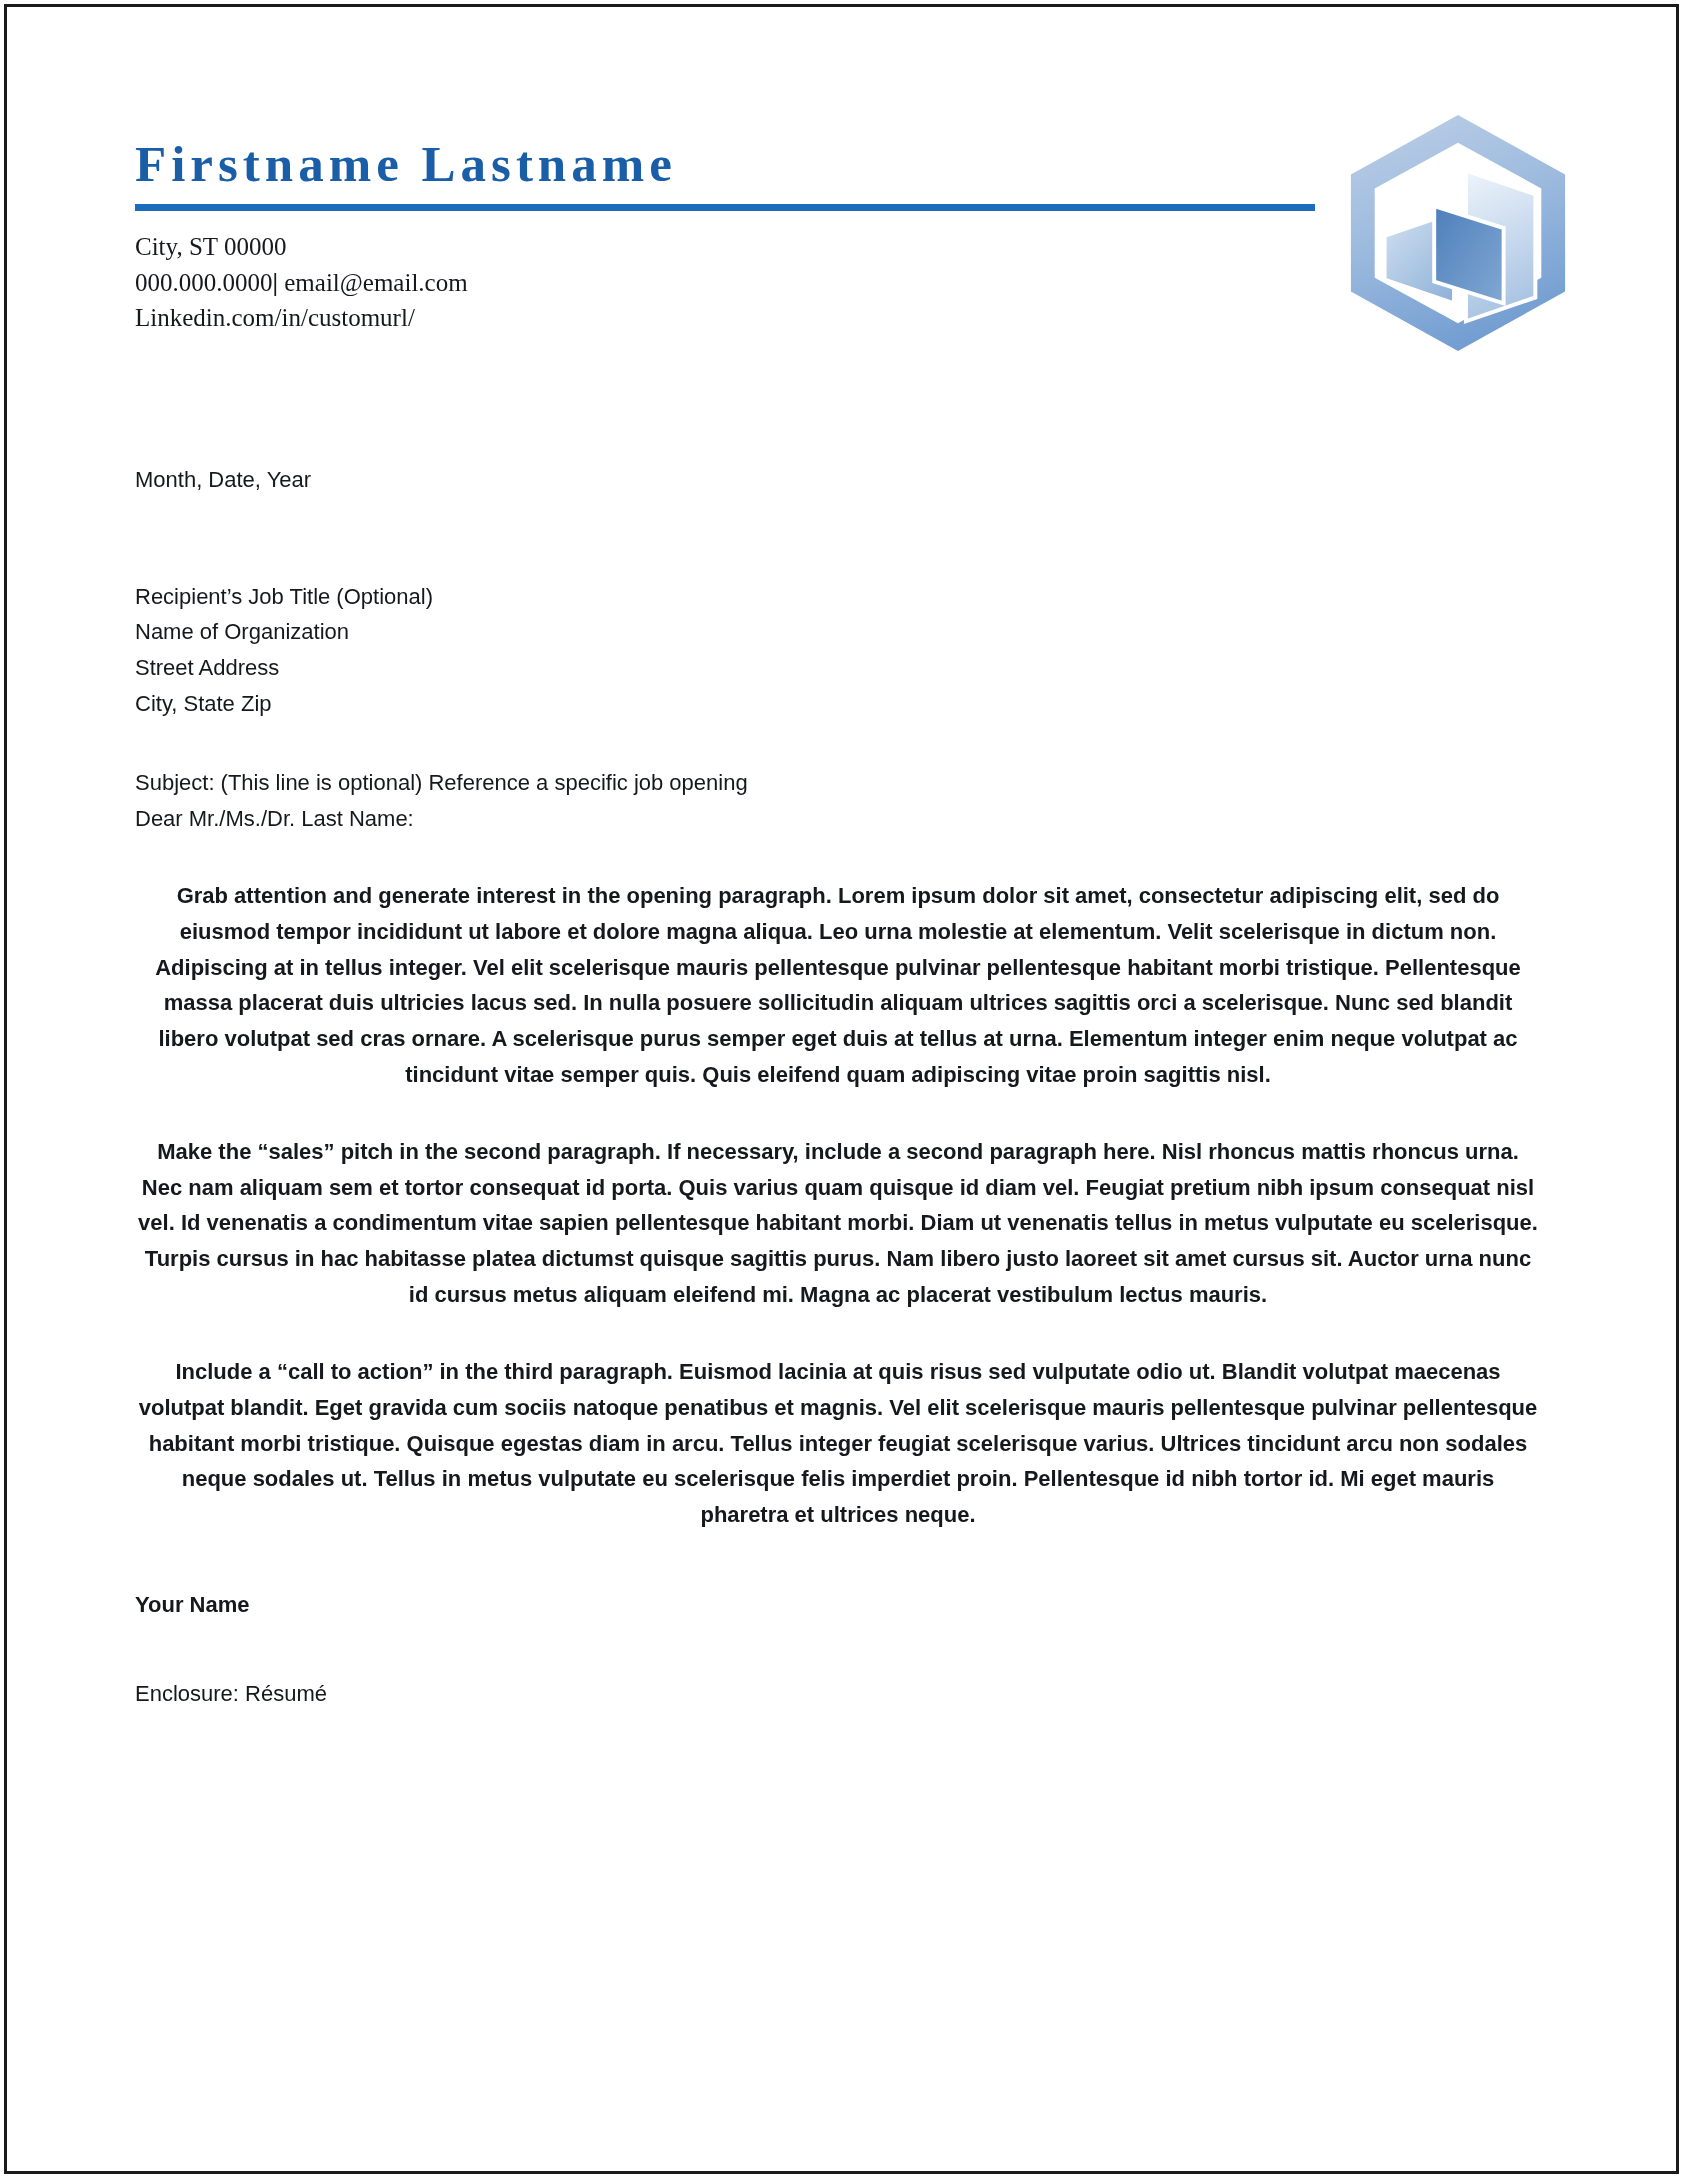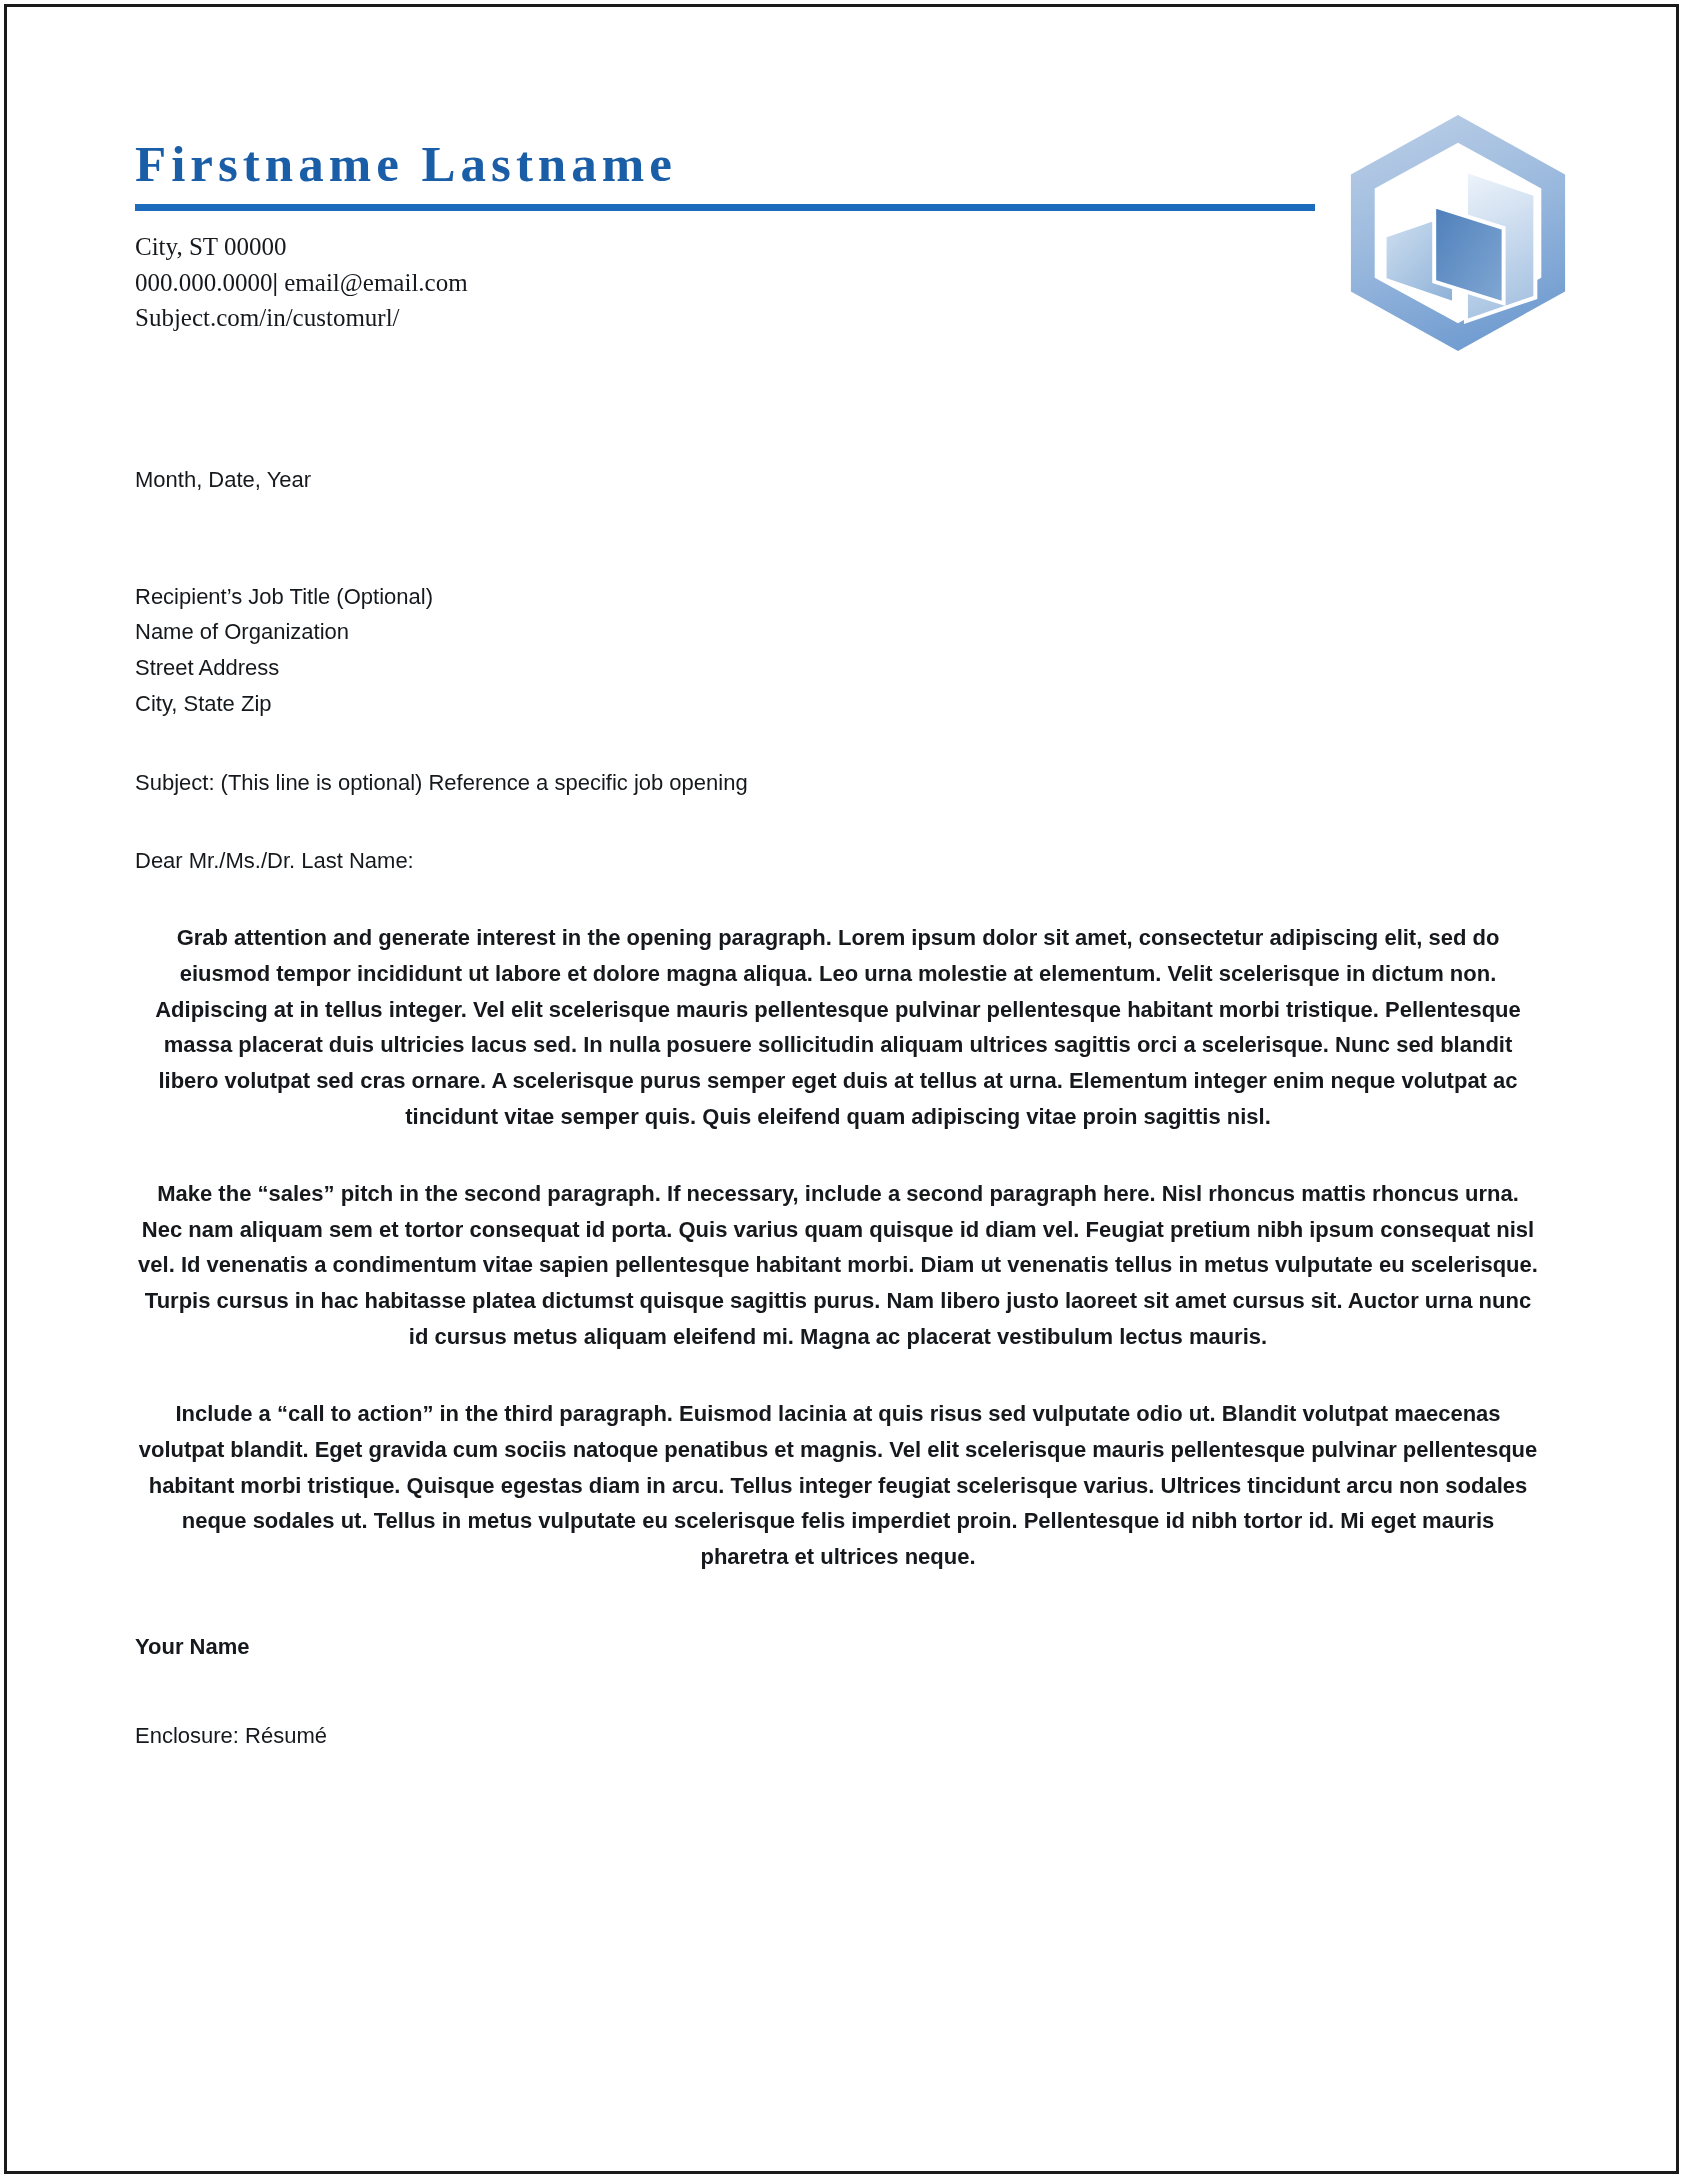--- a/index.html
+++ b/index.html
@@ -91,21 +91,20 @@
     margin-top: 95px;
   }
   .recipient-block {
     margin-top: 81px;
   }
   .recipient-line { white-space: nowrap; }
   .subject-line {
     margin-top: 44px;
   }
   .salutation {
-    margin-top: 42px;
   }
   .para {
     margin-top: 42px;
     text-align: center;
     width: 1406px;
     font-weight: bold;
   }
   .closing {
     margin-top: 44px;
   }
@@ -127,21 +126,21 @@
 
     <div class="header">
 
       <div class="name-title">Firstname Lastname</div>
 
       <div class="name-rule"></div>
 
       <div class="contact-block">
         <div class="contact-line">City, ST 00000</div>
         <div class="contact-line"><span>000.000.0000</span><span class="contact-sep">|</span> <span>email@email.com</span></div>
-        <div class="contact-line">Subject.com/in/customurl/</div>
+        <div class="contact-line">Linkedin.com/in/customurl/</div>
       </div>
 
       <div class="logo">
         <svg viewBox="0 0 240 250" width="238" height="248" aria-hidden="true">
           <defs>
             <linearGradient id="hexGrad" x1="0.25" y1="0" x2="0.6" y2="1">
               <stop offset="0%" stop-color="#b9cde6"></stop>
               <stop offset="45%" stop-color="#9cbade"></stop>
               <stop offset="100%" stop-color="#6f9bd0"></stop>
             </linearGradient>

